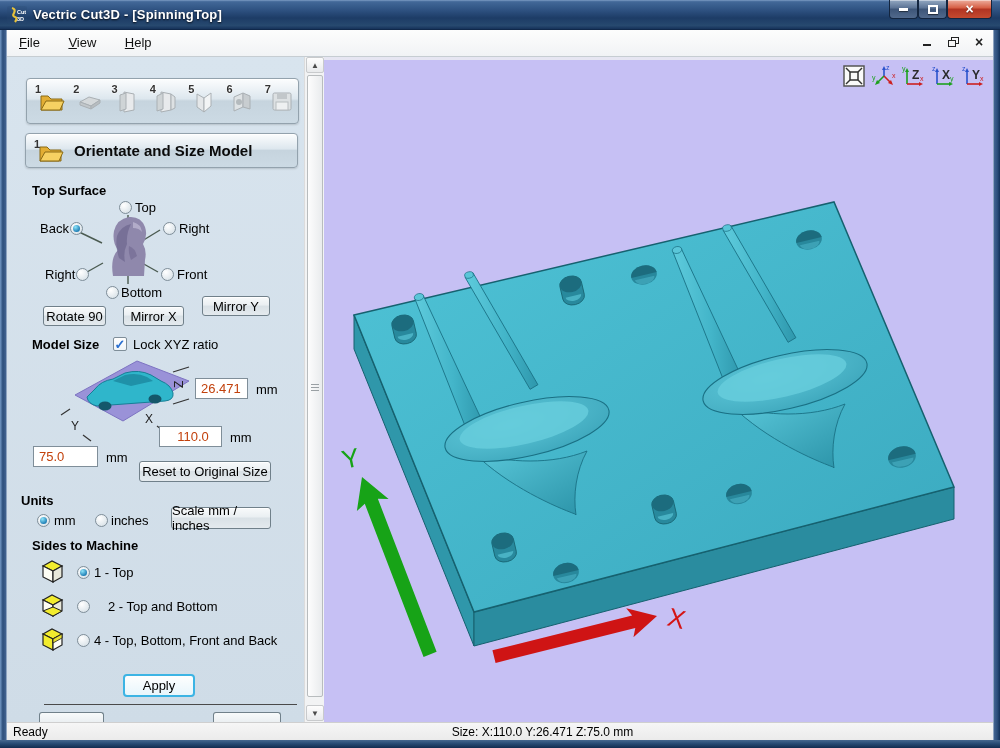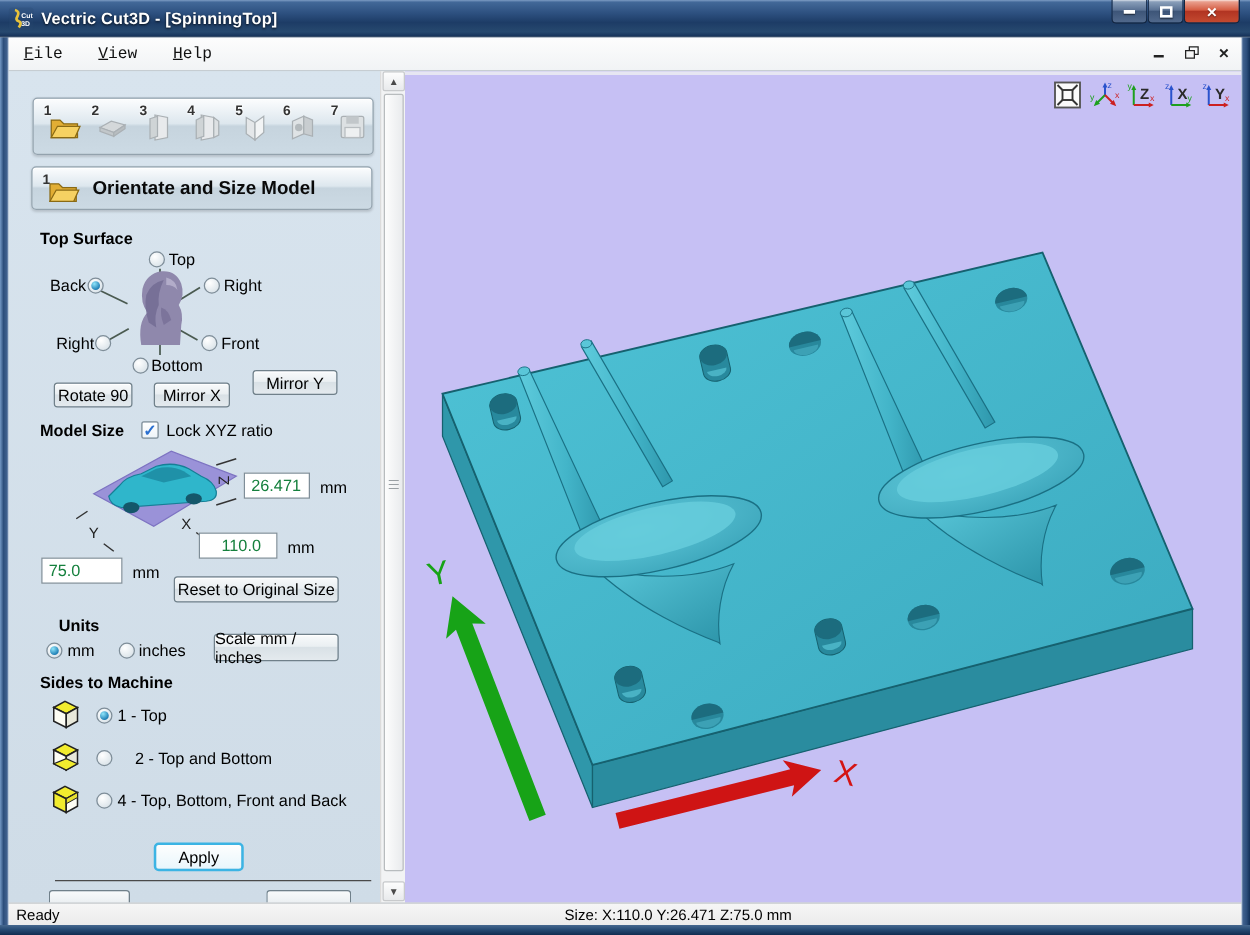--- a/index.html
+++ b/index.html
@@ -27,21 +27,21 @@
   .frame-left  { position:absolute; left:0; top:30px; width:7px; height:710px;
     background:linear-gradient(90deg,#7398c4,#2d4f7c 40%,#40618e 80%,#b8c8dc); }
   .frame-right { position:absolute; right:0; top:30px; width:7px; height:710px;
     background:linear-gradient(90deg,#b8c8dc,#40618e 20%,#2d4f7c 60%,#123058); }
   .frame-bottom{ position:absolute; left:0; top:740px; width:1000px; height:8px;
     background:linear-gradient(180deg,#46688f 0%,#274b74 45%,#112c50 100%); }
 
   
   .menubar { position:absolute; left:7px; top:30px; width:986px; height:27px;
     background:linear-gradient(180deg,#fdfdfd,#f1f3f5); border-bottom:1px solid #c6cdd2; }
-  .menu-item { display:inline-block; padding:5px 12px 4px 12px; font-size:13px; color:#111; cursor:default;font-family:Liberation Mono, monospace; }
+  .menu-item { display:inline-block; padding:5px 12px 4px 12px; font-size:13px; color:#111; cursor:default; }
   .menu-item::first-letter { text-decoration:underline; }
   .mdi-controls { position:absolute; right:6px; top:5px; display:flex; gap:10px; align-items:center; }
   .mdi-btn { width:16px; height:14px; display:flex; align-items:center; justify-content:center; }
   .g-mdi-min { width:8px; height:2px; background:#222; margin-top:6px; }
   .g-mdi-restore { position:relative; width:11px; height:11px; }
   .g-mdi-restore i { position:absolute; border:1.5px solid #222; }
   .g-mdi-restore i:first-child { left:3px; top:0; width:8px; height:7px; }
   .g-mdi-restore i:last-child  { left:0; top:3px; width:8px; height:7px; background:#f5f5f5; }
   .g-mdi-close { color:#222; font-size:14px; font-weight:bold; line-height:1; }
 
@@ -72,21 +72,21 @@
     background:linear-gradient(180deg,#fff,#eef4f8); font-size:13px; font-weight:bold; color:#2a6fd0;
     display:flex; align-items:center; justify-content:center; line-height:1; }
 
   .btn { position:absolute; border:1px solid #70808a; border-radius:3px; font-size:13px; color:#000;
     background:linear-gradient(180deg,#f8fafb 0%,#eaeff2 45%,#d9e1e6 50%,#e4eaee 100%);
     display:flex; align-items:center; justify-content:center; box-shadow:inset 0 1px 0 #fff; cursor:default; }
   .btn-apply { position:absolute; border:2px solid #3cb4e4; border-radius:4px; font-size:13px; color:#000;
     background:linear-gradient(180deg,#fefefe,#e8f6fc); display:flex; align-items:center; justify-content:center;margin-top:11px; }
 
   .field { position:absolute; height:21px; border:1px solid #7f8e99; background:#fff; font-size:13px;
-    padding-left:5px; color:#15803d; }
+    padding-left:5px; color:#c2410c; }
 
   .divider { position:absolute; height:1px; background:#4a4a4a; }
   .partial-btn { position:absolute; height:12px; border:1px solid #70808a; border-bottom:none;
     border-radius:3px 3px 0 0; background:linear-gradient(180deg,#f8fafb,#e8edf0); }
 
   
   .vscroll { position:absolute; left:304px; top:57px; width:20px; height:665px; background:#f2f3f4;
     border-left:1px solid #dcdcdc; }
   .vs-btn { position:absolute; left:1px; width:18px; height:16px; background:linear-gradient(180deg,#fdfdfd,#e8eaec);
     border:1px solid #c8cacc; border-radius:2px; font-size:8px; color:#4a4a4a; display:flex; align-items:center; justify-content:center; }
@@ -290,21 +290,21 @@
     </svg>
 
     <input class="field" style="left: 188px; top: 321px; width: 53px;" value="26.471">
     <span class="s-label" style="left:249px;top:325px">mm</span>
     <input class="field" style="left: 152px; top: 369px; width: 63px; text-align: center;" value="110.0">
     <span class="s-label" style="left:223px;top:373px">mm</span>
     <input class="field" style="left: 26px; top: 389px; width: 65px;" value="75.0">
     <span class="s-label" style="left:99px;top:393px">mm</span>
     <div class="btn" style="left:132px;top:404px;width:132px;height:21px">Reset to Original Size</div>
 
-    <span class="h-label" style="left:40px;top:436px">Units</span>
+    <span class="h-label" style="left:14px;top:436px">Units</span>
     <span class="radio sel" style="left:30px;top:457px"></span>
     <span class="s-label" style="left:47px;top:456px">mm</span>
     <span class="radio" style="left:88px;top:457px"></span>
     <span class="s-label" style="left:104px;top:456px">inches</span>
     <div class="btn" style="left:164px;top:450px;width:100px;height:22px">Scale mm / inches</div>
 
     <span class="h-label" style="left:25px;top:481px">Sides to Machine</span>
 
     <svg class="abs" style="left:32px;top:500px" width="27" height="28">
       <polygon points="4,9 13,4 23,9 14,14" fill="#f2ec2e" stroke="#222" stroke-width="1.2"></polygon>

